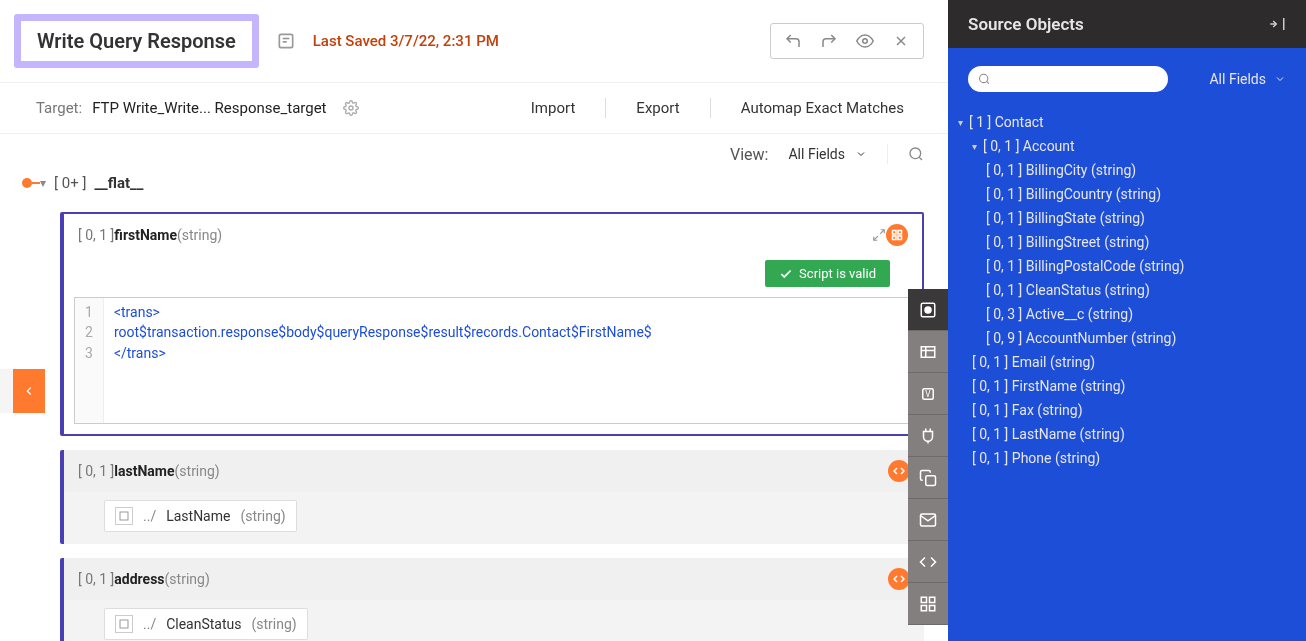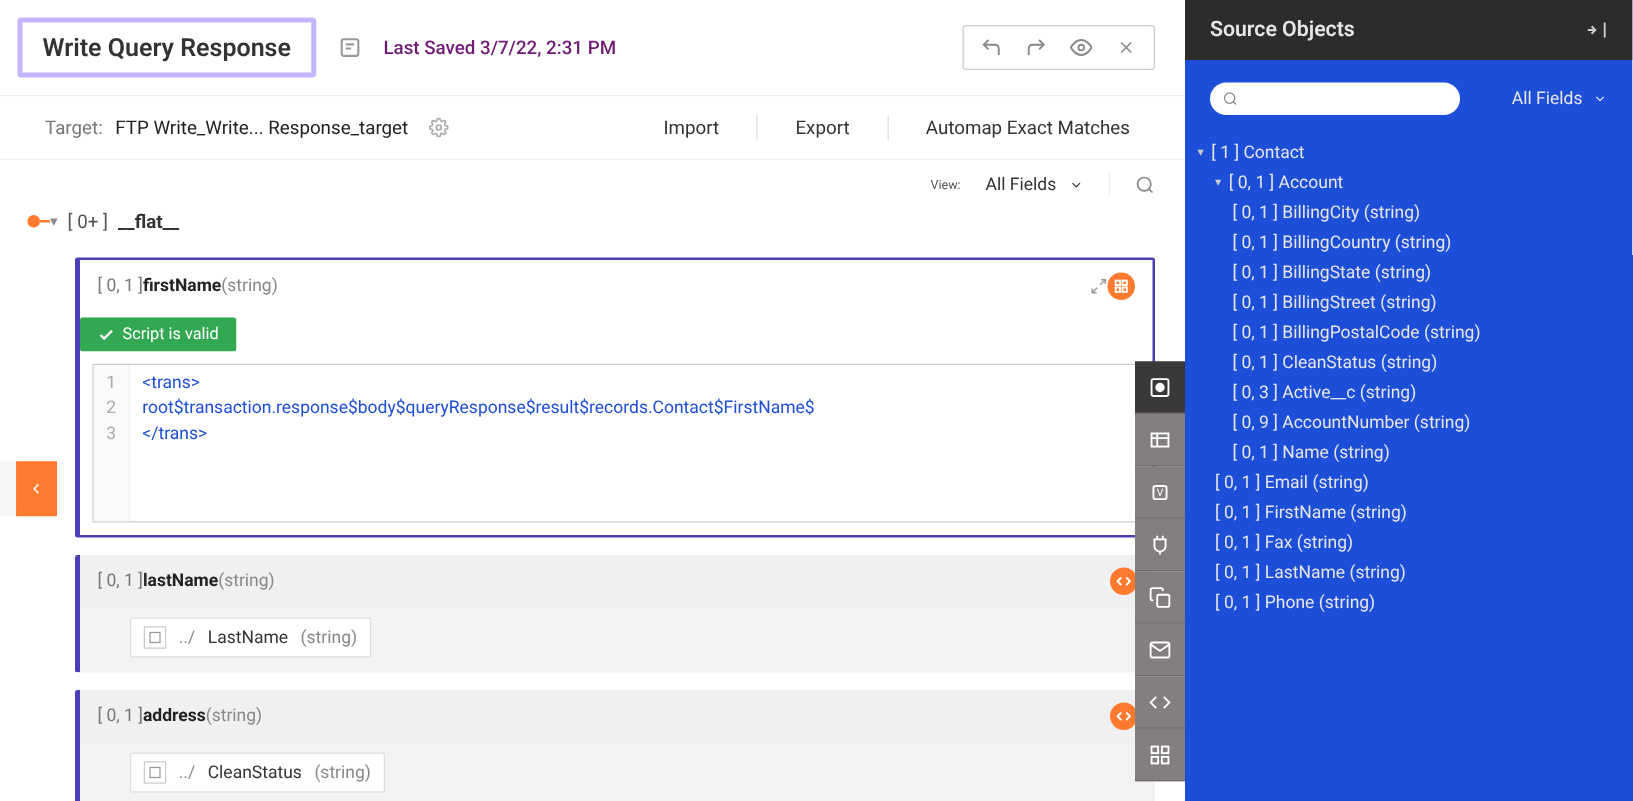--- a/index.html
+++ b/index.html
@@ -4,37 +4,37 @@
 <style>
 * { margin: 0; padding: 0; box-sizing: border-box; font-family: -apple-system, BlinkMacSystemFont, "Segoe UI", Roboto, sans-serif; }
 body { width: 1306px; height: 641px; overflow: hidden; background: #fff; display: flex; }
 
 .left-collapse-tab { position: absolute; left: 0; top: 369px; width: 45px; height: 44px; display: flex; }
 .left-collapse-tab .handle1 { background: #f5f5f5; width: 13px; height: 100%; }
 .left-collapse-tab .handle2 { background: #ff7a2f; width: 32px; height: 100%; display:flex; align-items:center; justify-content:center; color:#fff; }
 
 .main { flex: 1; display: flex; flex-direction: column; min-width: 0; }
 .header { display: flex; align-items: center; padding: 14px 24px 14px 14px; gap: 16px; }
-.title-box { border: 4px solid #c4b5fd; border-radius: 3px; padding: 8px 16px; font-size: 20px; font-weight: 600; color: #333; }
+.title-box { border: 7px solid #c4b5fd; border-radius: 3px; padding: 8px 16px; font-size: 20px; font-weight: 600; color: #333; }
 .note-icon { color: #999; width:22px; height:22px; display:flex; align-items:center; justify-content:center; }
-.last-saved { color: #701a75; font-size: 15px; font-weight: 500; }
+.last-saved { color: #c2410c; font-size: 15px; font-weight: 500; }
 .header-spacer { flex: 1; }
 .header-actions { border: 1px solid #ccc; border-radius: 3px; display: flex; align-items: center; height: 36px; padding: 0 4px; }
 .header-actions button { background: none; border: none; width: 36px; height: 34px; display:flex; align-items:center; justify-content:center; color:#888; cursor:pointer; }
 
 .subheader { display: flex; align-items: center; padding: 10px 24px 10px 36px; border-top:1px solid #eee; border-bottom:1px solid #eee; gap: 10px; }
 .target-label { color:#777; font-size: 15px; }
 .target-value { color:#222; font-size: 15px; }
 .gear-icon { margin-left:6px; color:#aaa; }
 .subheader-spacer { flex: 1; }
 .subheader-btn { background:none; border:none; color:#333; font-size:15px; padding:6px 20px; cursor:pointer; }
 .vdiv { width:1px; height:20px; background:#ddd; }
 
 .view-row { display:flex; align-items:center; justify-content:flex-end; padding:10px 24px; gap:20px; }
-.view-row .view-lbl { color:#555; font-size:10px; }
+.view-row .view-lbl { color:#555; font-size:16px; }
 .view-row .view-sel { color:#333; font-size:14px; display:flex; align-items:center; gap:10px; }
 .search-ic { color:#888; }
 
 .content { padding: 0 24px 0 18px; display:flex; flex-direction:column; gap:14px; overflow-y:auto; flex:1; }
 
 .root-row { display:flex; align-items:center; gap:8px; padding:0 4px 6px 4px; color:#555; font-size:15px; }
 .orange-dot { width:10px; height:10px; background:#ff7a2f; border-radius:50%; display:inline-block; position:relative; }
 .orange-dot::after { content:''; position:absolute; left:10px; top:4px; width:8px; height:2px; background:#ff7a2f; }
 .chev-d { font-size:12px; color:#888; }
 
@@ -43,21 +43,21 @@
 .field-head { display:flex; align-items:center; padding:10px 14px; gap:0; }
 .field-card:not(.expanded) .field-head { background:#f0f0f0; }
 .card-cardinality { color:#777; font-size:14px; }
 .card-name { color:#222; font-size:14px; font-weight:700; }
 .card-type { color:#888; font-size:14px; }
 .head-spacer { flex:1; }
 .tag-orange { background:#ff7a2f; color:#fff; width:22px; height:22px; border-radius:50%; display:flex; align-items:center; justify-content:center; font-size:12px; }
 .expand-ic { color:#999; font-size:14px; }
 
 .valid-badge { float:right; background:#33a852; color:#fff; font-size:13px; padding:6px 14px; border-radius:2px; display:inline-flex; align-items:center; gap:6px; margin:4px 10px 10px 0; }
-.valid-row { display:flex; padding-right:4px; }
+.valid-row { display:flex; justify-content:flex-end; padding-right:22px; }
 
 .code-box { border:1px solid #ccc; margin:0 10px 10px 10px; background:#fff; font-family: ui-monospace, Menlo, Consolas, monospace; font-size:14px; display:flex; }
 .code-gutter { background:#fafafa; border-right:1px solid #eee; padding:4px 10px 60px 10px; color:#aaa; text-align:right; line-height:1.45; }
 .code-lines { padding:4px 10px; color:#1d4ed8; line-height:1.45; white-space:pre; flex:1; }
 
 .mapping-chip { background:#fff; border:1px solid #ddd; display:inline-flex; align-items:center; gap:10px; margin:8px 0 12px 40px; padding:6px 10px; border-radius:2px; font-size:14px; }
 .mapping-chip .cube { width:18px; height:18px; border:1px solid #ccc; display:flex; align-items:center; justify-content:center; color:#999; font-size:11px; }
 .mapping-chip .path { color:#888; }
 .mapping-chip .name { color:#333; }
 .mapping-chip .typ { color:#888; }
@@ -378,23 +378,20 @@
       </div>
     <div class="tree-row tree-indent2">
         <span class="tree-label">[ 0, 1 ] CleanStatus (string)</span>
       </div>
     <div class="tree-row tree-indent2">
         <span class="tree-label">[ 0, 3 ] Active__c (string)</span>
       </div>
     <div class="tree-row tree-indent2">
         <span class="tree-label">[ 0, 9 ] AccountNumber (string)</span>
       </div>
-    <div class="tree-row tree-indent2">
-        <span class="tree-label">[ 0, 1 ] Name (string)</span>
-      </div>
     <div class="tree-row tree-indent1">
         <span class="tree-label">[ 0, 1 ] Email (string)</span>
       </div>
     <div class="tree-row tree-indent1">
         <span class="tree-label">[ 0, 1 ] FirstName (string)</span>
       </div>
     <div class="tree-row tree-indent1">
         <span class="tree-label">[ 0, 1 ] Fax (string)</span>
       </div>
     <div class="tree-row tree-indent1">

